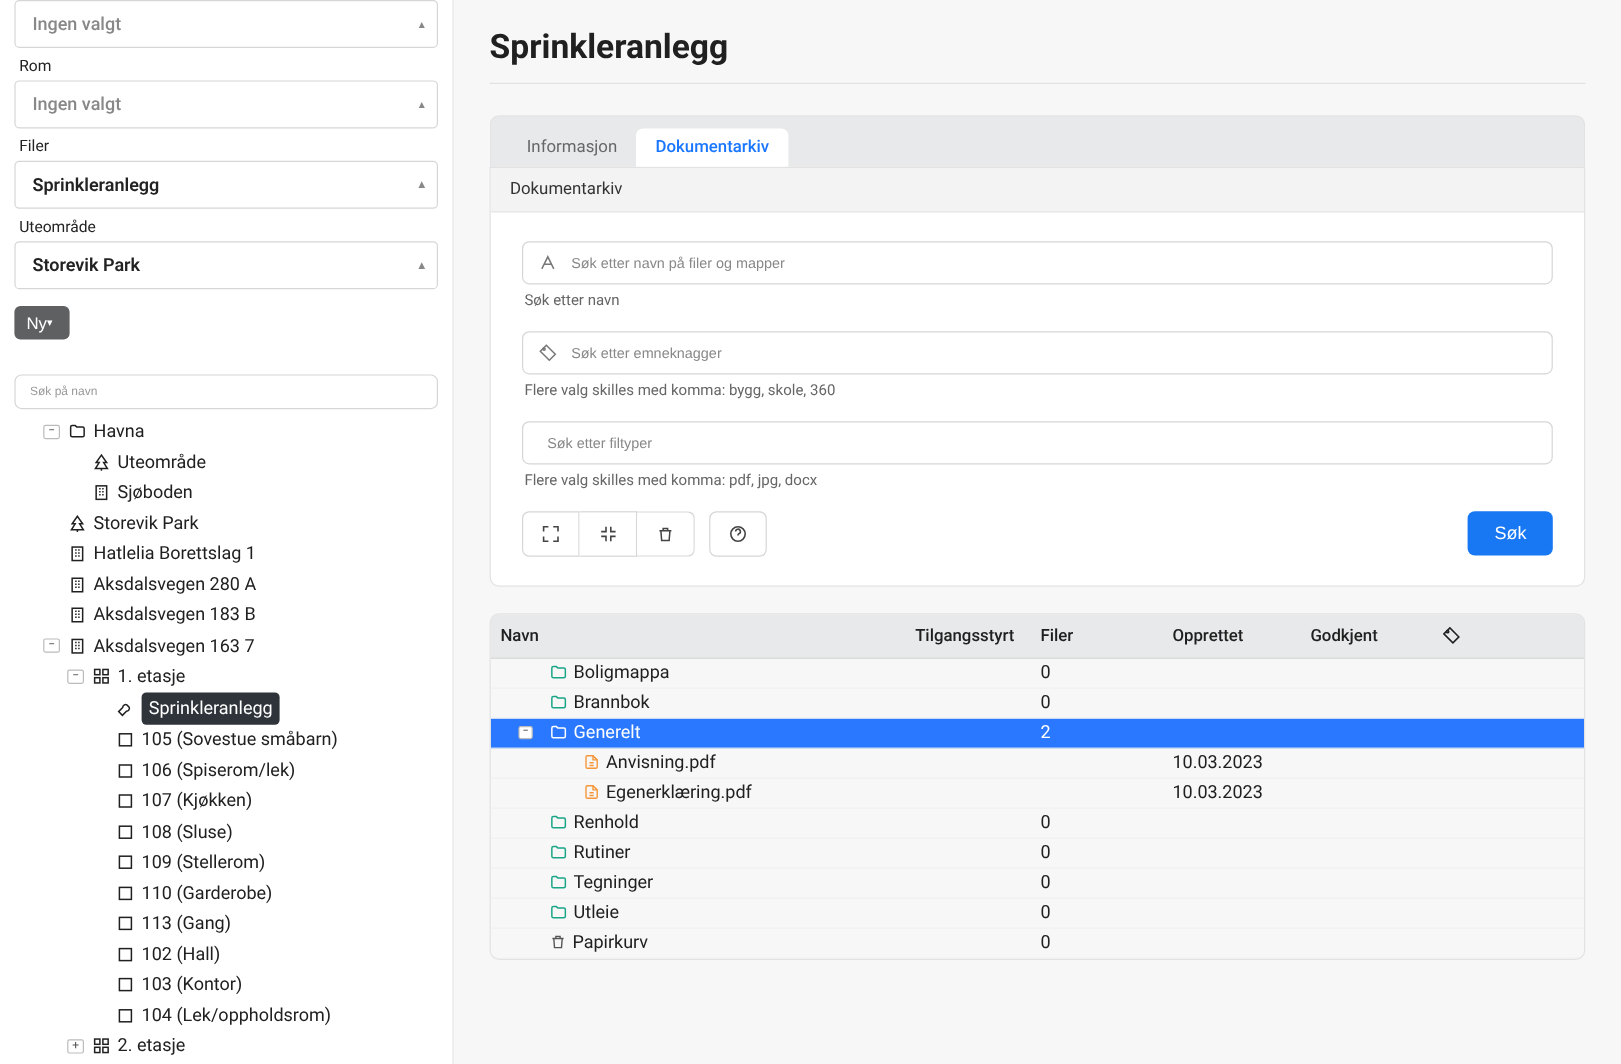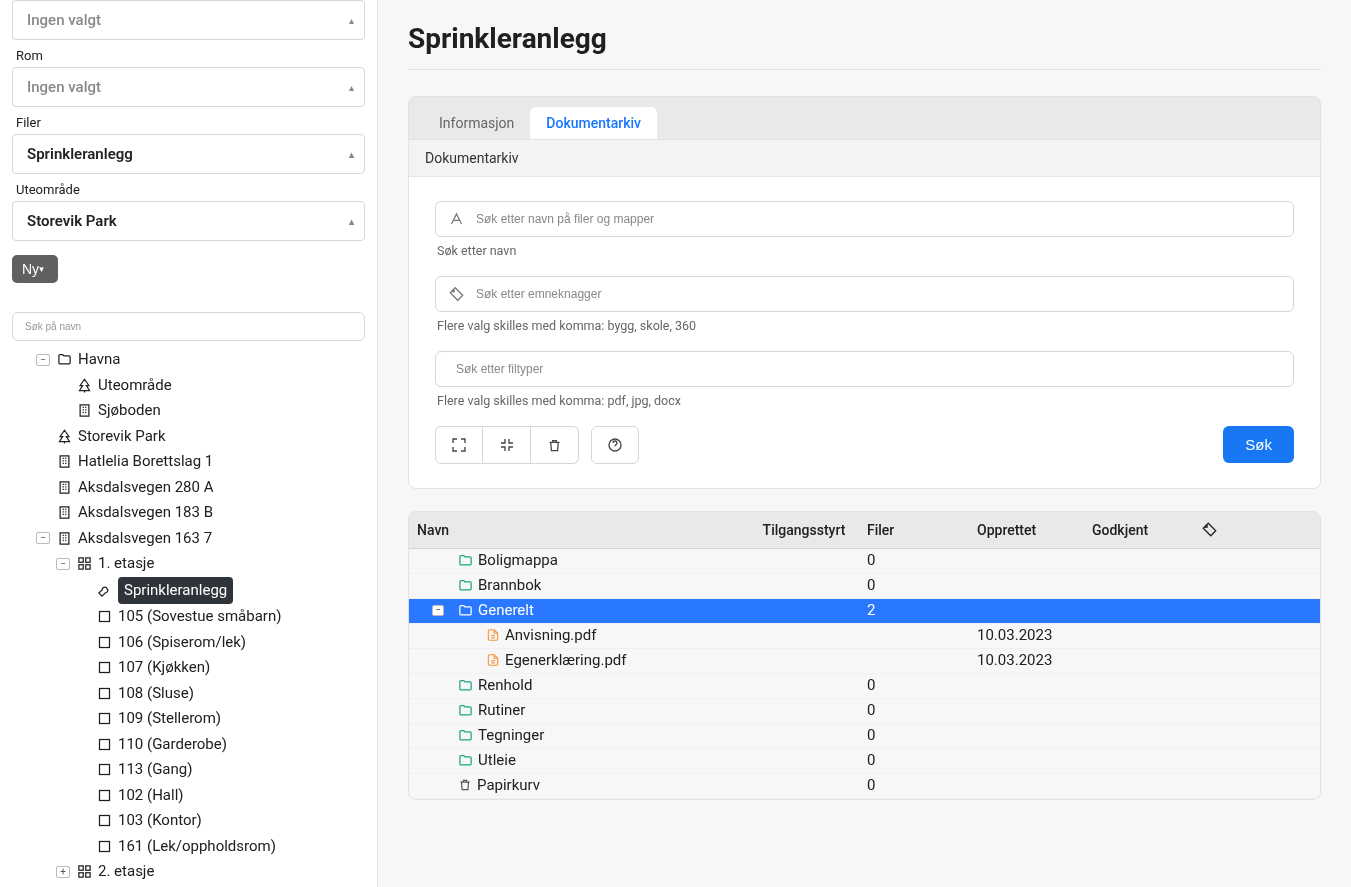--- a/index.html
+++ b/index.html
@@ -310,21 +310,21 @@
           <span class="">103 (Kontor)</span>
         </div>
         <div class="tree-row">
           <span class="tree-ind" style="width:58px"></span>
           <span class="toggle empty">&nbsp;</span>
           <span class="node-icon">
             <svg width="15" height="15" viewBox="0 0 24 24" fill="none" stroke="currentColor" stroke-width="2">
               <rect x="4" y="4" width="16" height="16"></rect>
             </svg>
           </span>
-          <span class="">161 (Lek/oppholdsrom)</span>
+          <span class="">104 (Lek/oppholdsrom)</span>
         </div>
         <div class="tree-row">
           <span class="tree-ind" style="width:38px"></span>
           <span class="toggle">+</span>
           <span class="node-icon">
             <svg width="15" height="15" viewBox="0 0 24 24" fill="none" stroke="currentColor" stroke-width="2">
               <rect x="3" y="3" width="7" height="7"></rect>
               <rect x="14" y="3" width="7" height="7"></rect>
               <rect x="3" y="14" width="7" height="7"></rect>
               <rect x="14" y="14" width="7" height="7"></rect>

